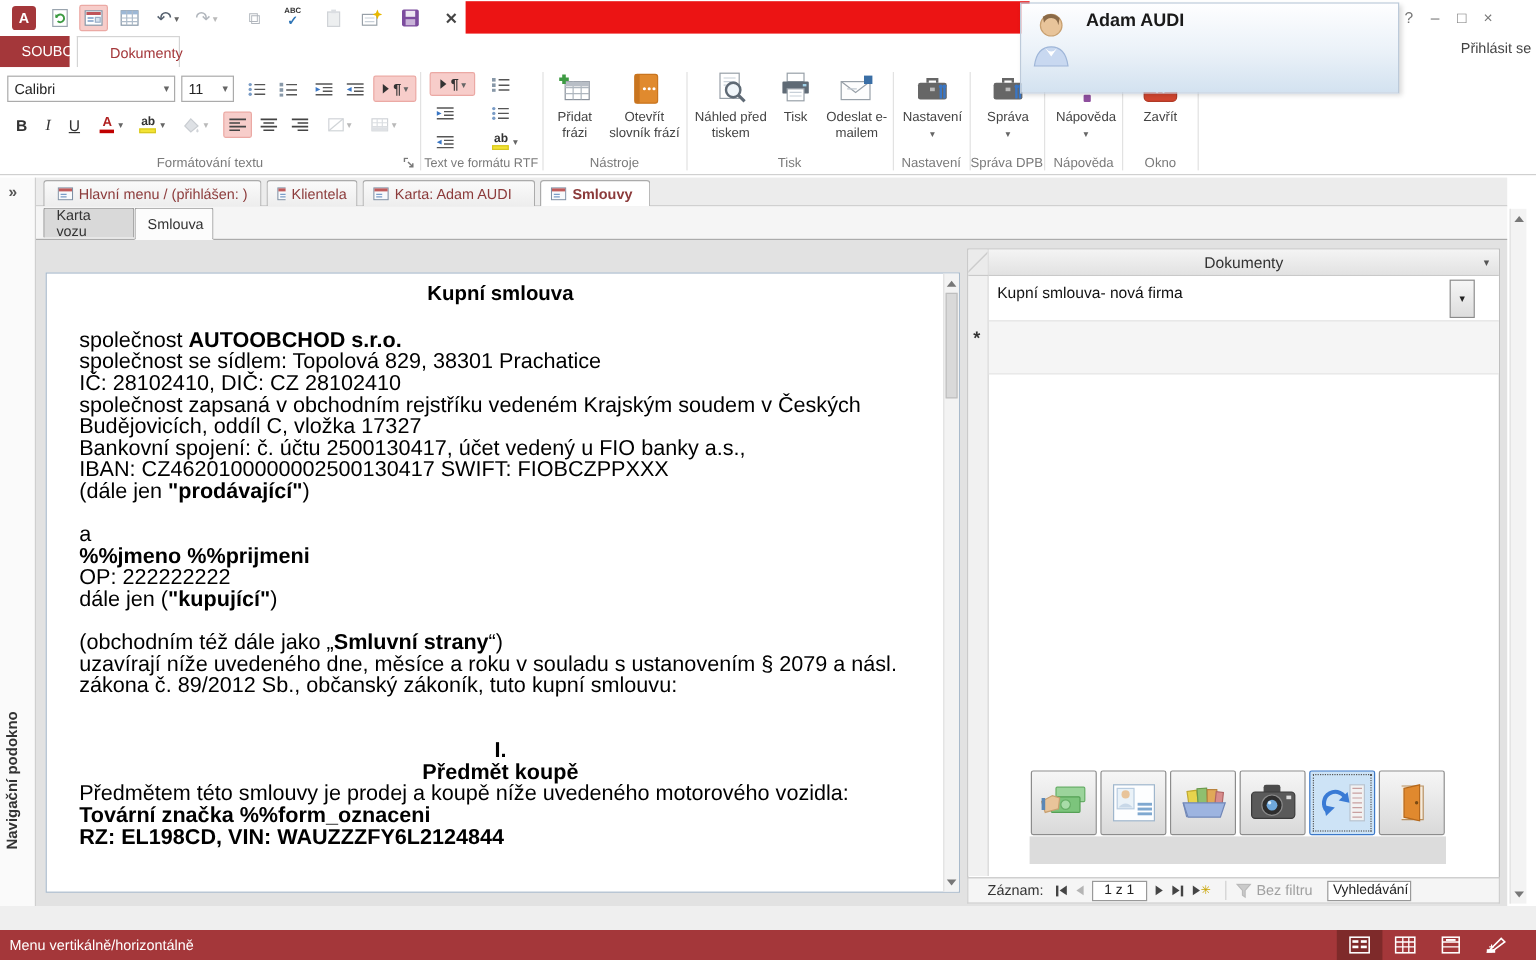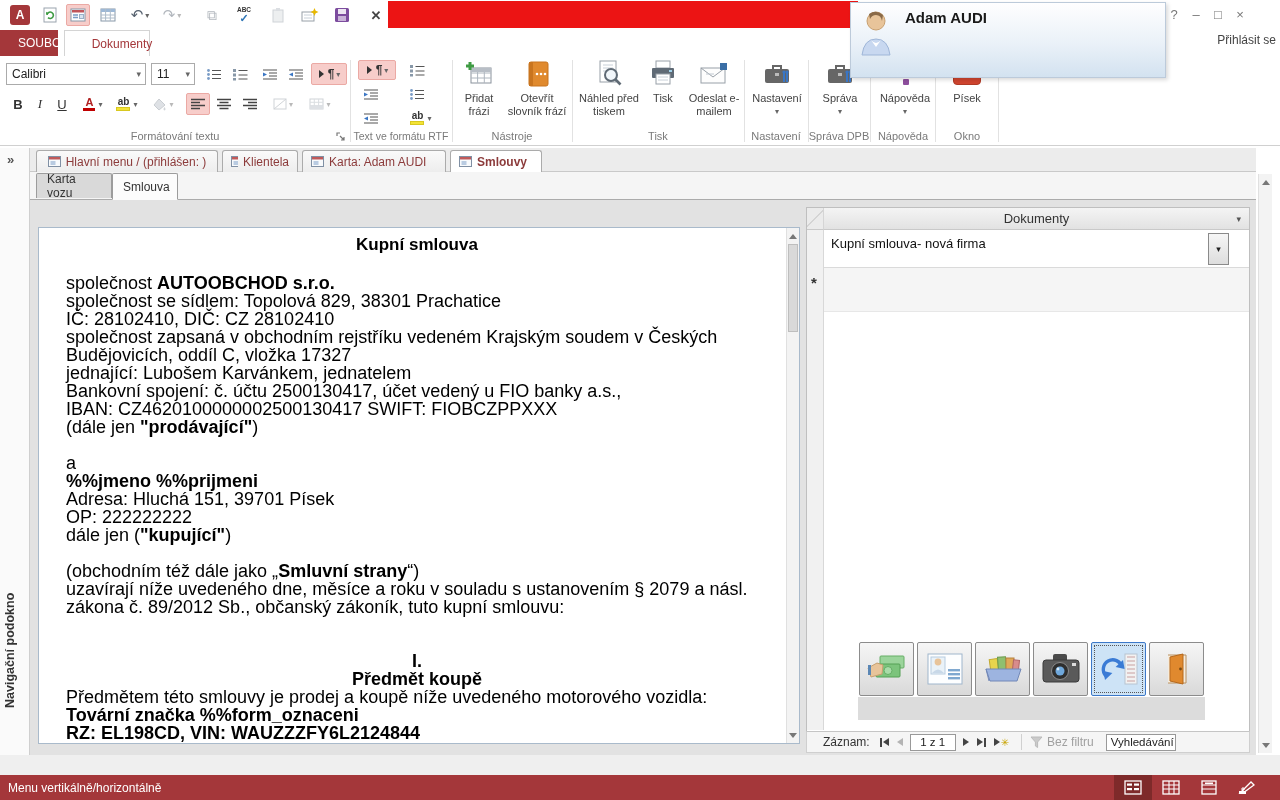--- a/index.html
+++ b/index.html
@@ -446,21 +446,21 @@
     </div>
     <div>Nápověda</div>
     <span class="dd">▾</span>
   </div>
   <div class="glabel" style="left:870px;width:66px;">Nápověda</div>
 
   <div class="bigbtn" style="left:940px;width:54px;">
     <div class="ic">
       <div style="width:28px;height:22px;background:#D0452F;border:1px solid #B03A26;border-radius:4px;display:flex;align-items:center;justify-content:center;color:#fff;font-weight:bold;font-size:12px;">✕</div>
     </div>
-    <div>Písek</div>
+    <div>Zavřít</div>
   </div>
   <div class="glabel" style="left:935px;width:64px;">Okno</div>
 </div>
 
 <div id="ribbon-collapse" class="ab ctr">
   <svg width="10" height="7">
       <path d="M1 5.5 L5 1.5 L9 5.5" fill="none" stroke="#777" stroke-width="1.6"></path>
     </svg>
 </div>
 
@@ -511,28 +511,26 @@
 <div id="main-bg" class="ab"></div>
 
 <div id="doc-panel" class="ab">
   <div id="doc-body">
       <div class="doc-line c t"><span class="b">Kupní smlouva</span></div>
       <div class="doc-line">&nbsp;</div>
       <div class="doc-line"><span>společnost </span><span class="b">AUTOOBCHOD s.r.o.</span></div>
       <div class="doc-line"><span>společnost se sídlem: Topolová 829, 38301 Prachatice</span></div>
       <div class="doc-line"><span>IČ: 28102410, DIČ: CZ 28102410</span></div>
       <div class="doc-line"><span>společnost zapsaná v obchodním rejstříku vedeném Krajským soudem v Českých Budějovicích, oddíl C, vložka 17327</span></div>
-      <div class="doc-line"><span>jednající: Lubošem Karvánkem, jednatelem</span></div>
       <div class="doc-line"><span>Bankovní spojení: č. účtu 2500130417, účet vedený u FIO banky a.s.,</span></div>
       <div class="doc-line"><span>IBAN: CZ4620100000002500130417 SWIFT: FIOBCZPPXXX</span></div>
       <div class="doc-line"><span>(dále jen </span><span class="b">"prodávající"</span><span>)</span></div>
       <div class="doc-line">&nbsp;</div>
       <div class="doc-line"><span>a</span></div>
       <div class="doc-line"><span class="b">%%jmeno %%prijmeni</span></div>
-      <div class="doc-line"><span>Adresa: Hluchá 151, 39701 Písek</span></div>
       <div class="doc-line"><span>OP: 222222222</span></div>
       <div class="doc-line"><span>dále jen (</span><span class="b">"kupující"</span><span>)</span></div>
       <div class="doc-line">&nbsp;</div>
       <div class="doc-line"><span>(obchodním též dále jako „</span><span class="b">Smluvní strany</span><span>“)</span></div>
       <div class="doc-line"><span>uzavírají níže uvedeného dne, měsíce a roku v souladu s ustanovením § 2079 a násl. zákona č. 89/2012 Sb., občanský zákoník, tuto kupní smlouvu:</span></div>
       <div class="doc-line">&nbsp;</div>
       <div class="doc-line">&nbsp;</div>
       <div class="doc-line c"><span class="b">I.</span></div>
       <div class="doc-line c"><span class="b">Předmět koupě</span></div>
       <div class="doc-line"><span>Předmětem této smlouvy je prodej a koupě níže uvedeného motorového vozidla:</span></div>

